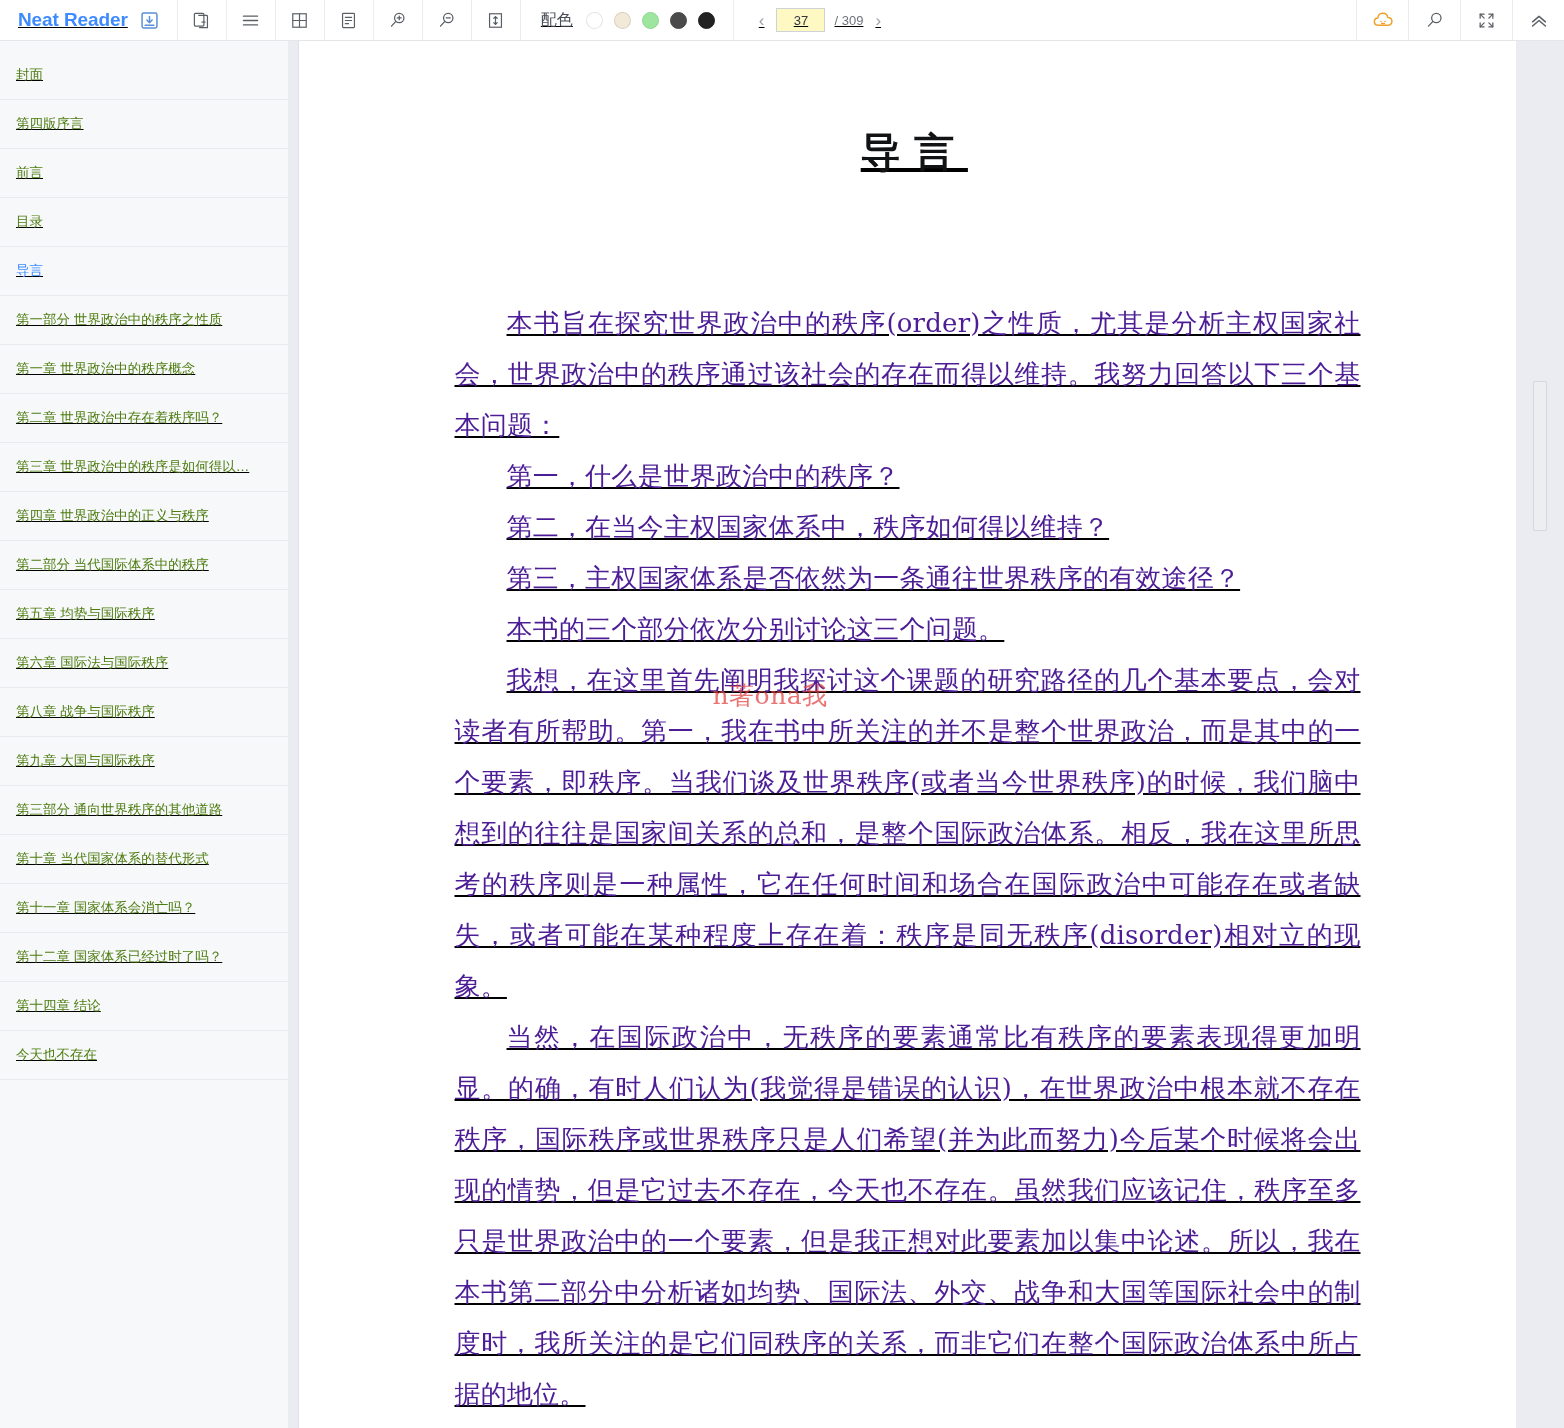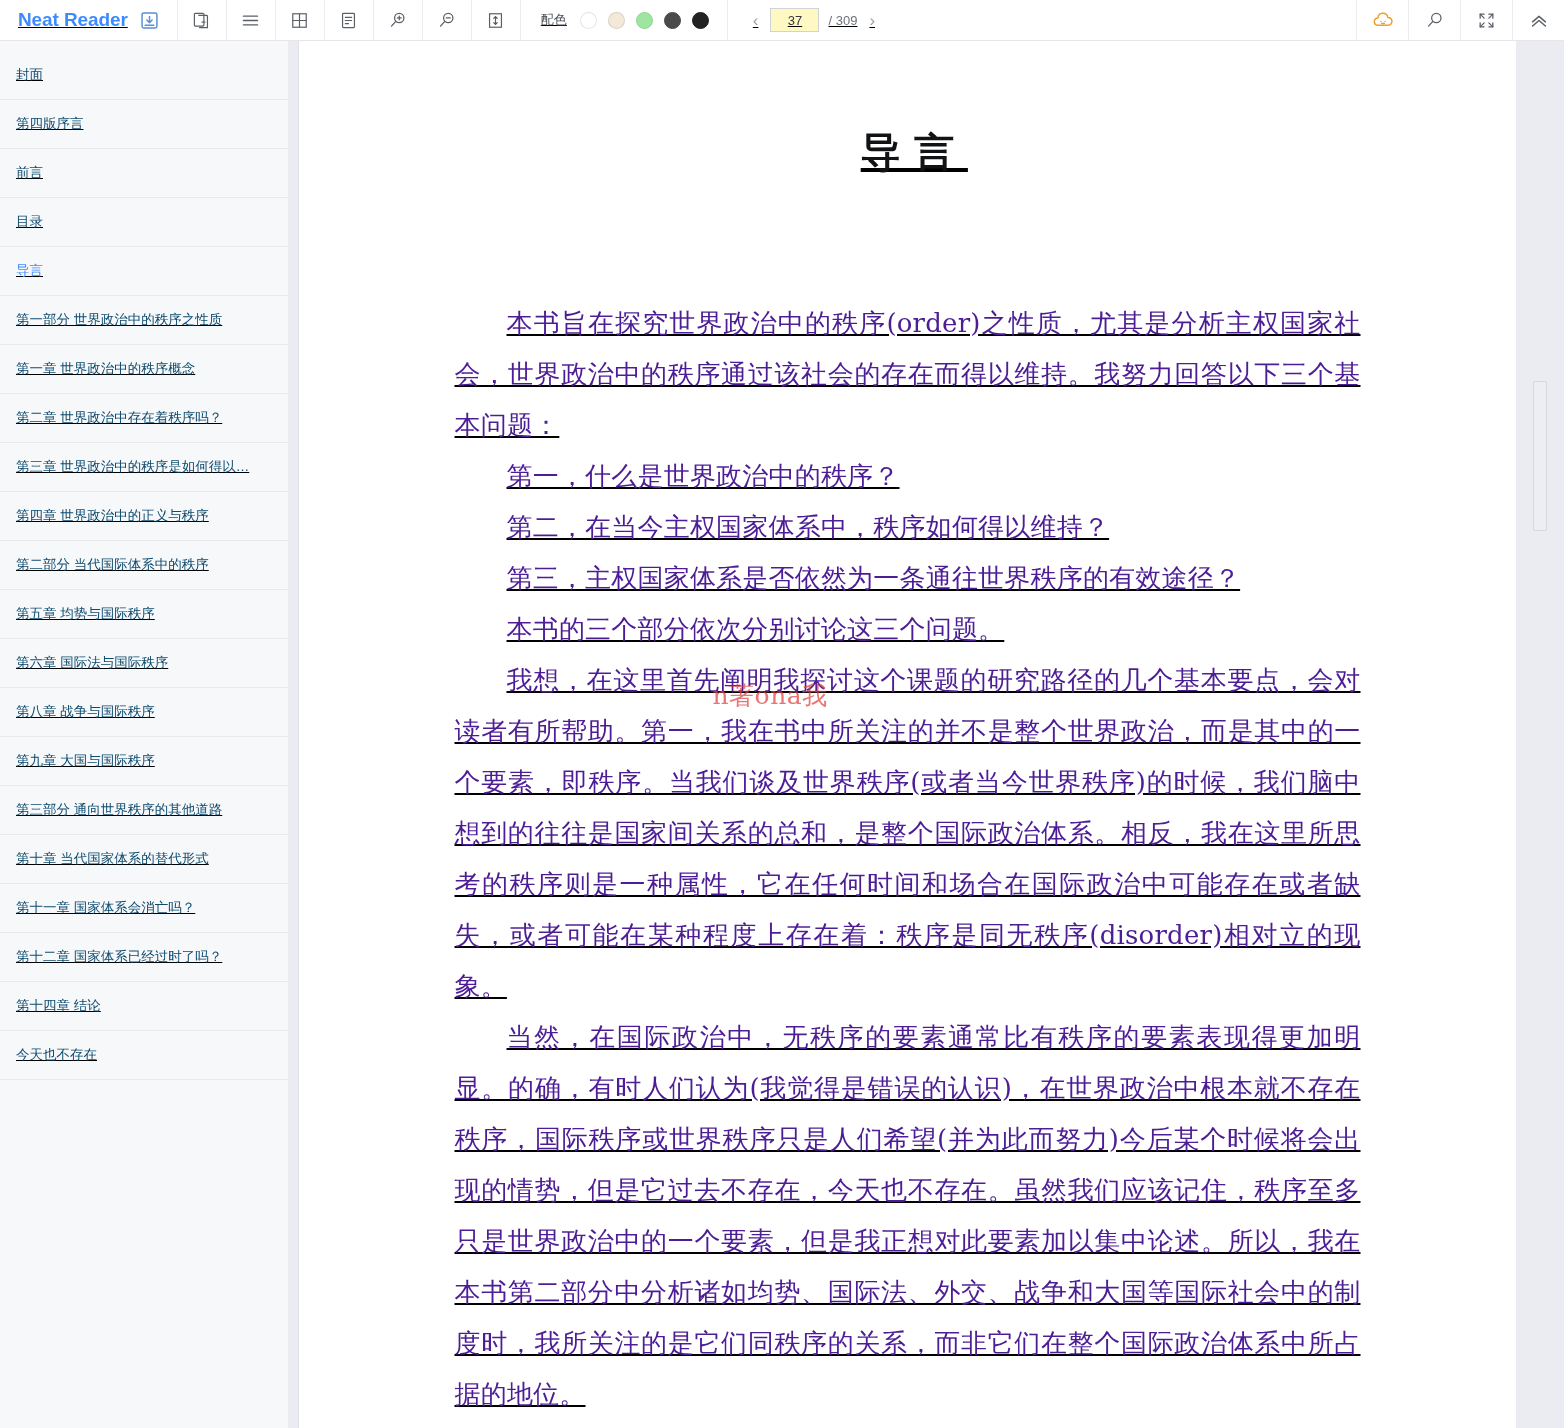--- a/index.html
+++ b/index.html
@@ -73,21 +73,21 @@
   
   .scheme-group {
     display: flex;
     align-items: center;
     gap: 11px;
     padding: 0 18px 0 20px;
     height: 100%;
     border-left: 1px solid #ececed;
   }
   .scheme-label {
-    font-size: 13px;
+    font-size: 16px;
     color: #4a4f57;
     margin-right: 2px;
     white-space: nowrap;
   }
   .swatch {
     width: 17px;
     height: 17px;
     border-radius: 50%;
     cursor: pointer;
     border: 1px solid rgba(0,0,0,0.10);
@@ -157,21 +157,21 @@
     overflow: hidden;
     position: relative;
     padding-top: 10px;
   }
   .toc-item {
     height: 49px;
     display: flex;
     align-items: center;
     padding: 0 16px 0 16px;
     font-size: 13.5px;
-    color: #0c4a6e;
+    color: #4d7c0f;
     border-bottom: 1px solid #e8eaee;
     cursor: pointer;
     white-space: nowrap;
     overflow: hidden;
     text-overflow: ellipsis;
   }
   .toc-item.active { color: #3d8bff; }
 
   .sidebar-divider {
     width: 10px;

